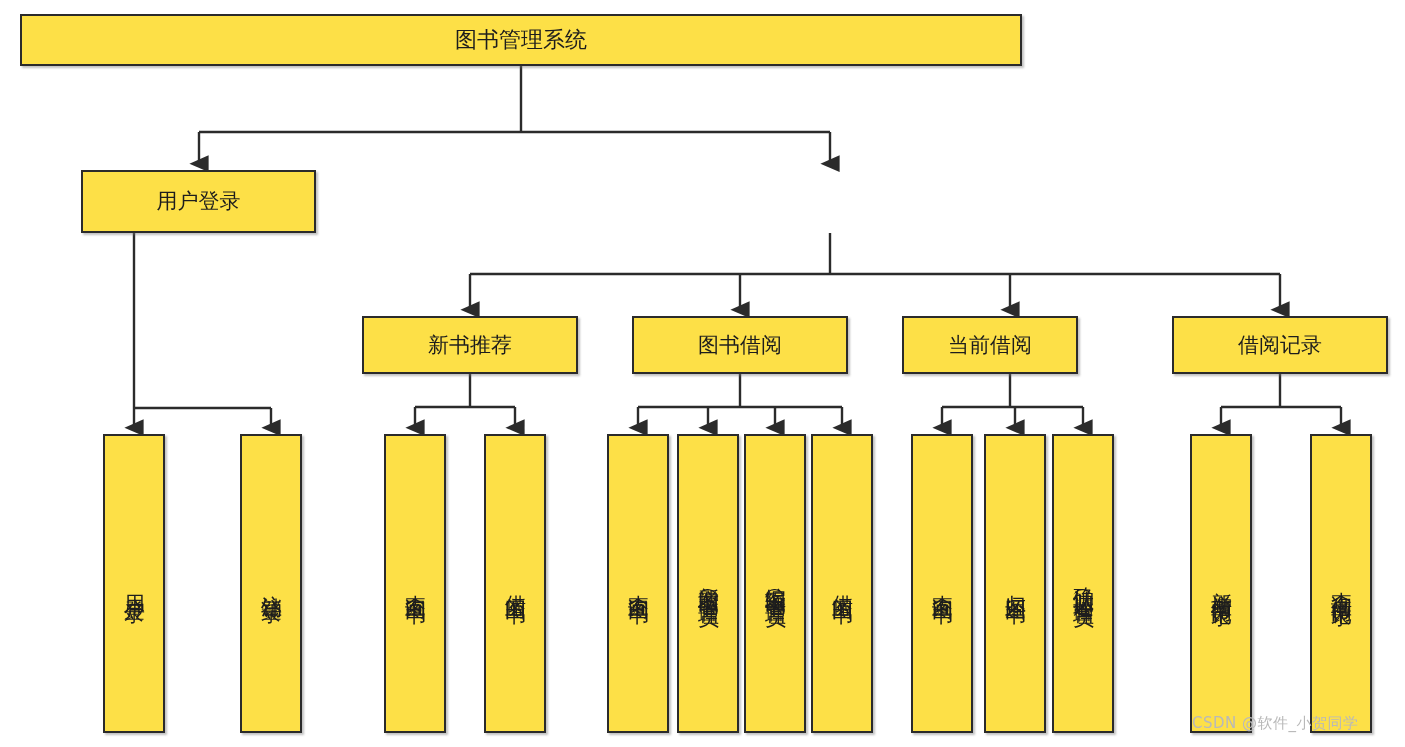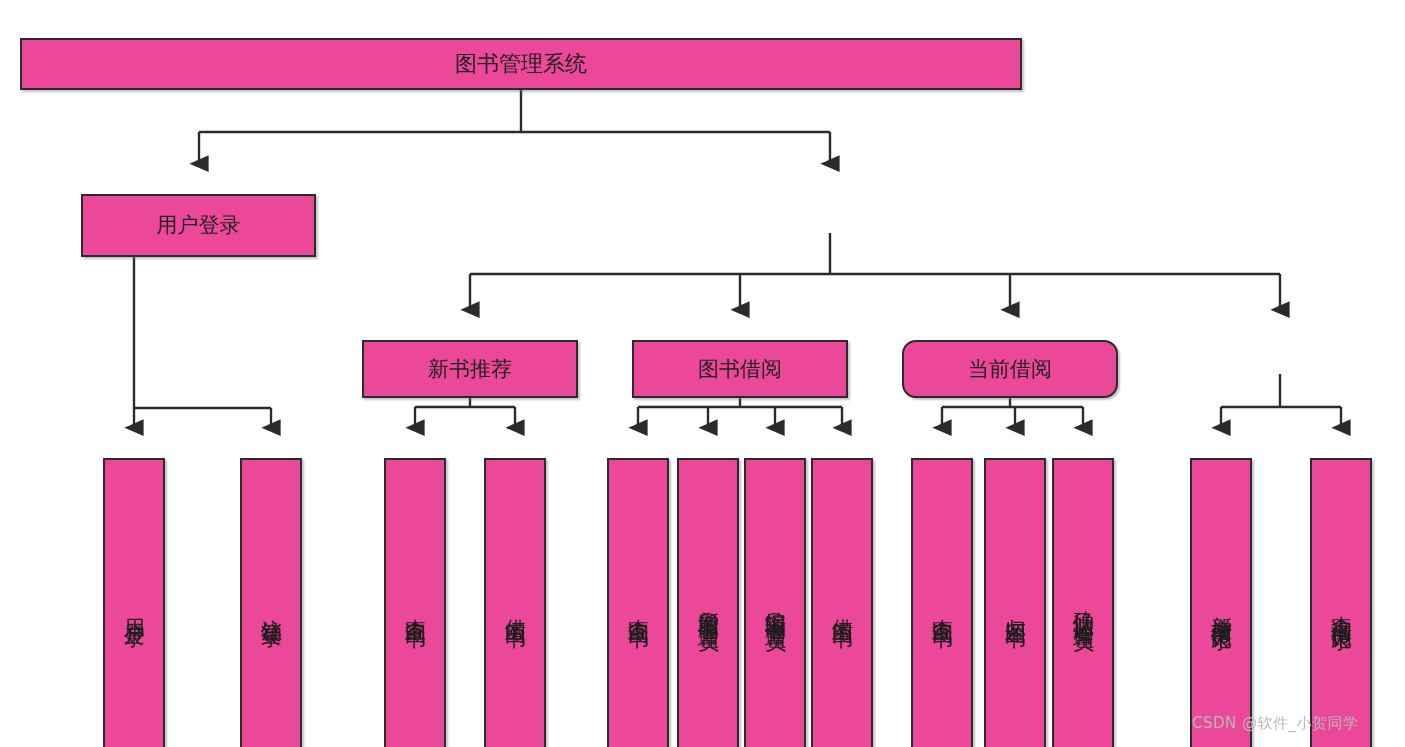--- a/index.html
+++ b/index.html
@@ -22,27 +22,26 @@
     left: 0;
     top: 0;
     width: 1405px;
     height: 747px;
     pointer-events: none;
   }
   .node {
     position: absolute;
     box-sizing: border-box;
     border: 2.5px solid #2b2b2b;
-    background: #ec4899;
+    background: #fde047;
     box-shadow: 2px 2px 2px rgba(120,120,120,0.45);
     display: flex;
     align-items: center;
     justify-content: center;
     overflow: hidden;
-    margin-top: 24px;
   }
   .node .label {
     color: #1d1d1d;
     text-align: center;
     line-height: 1.25;
     white-space: pre;
   }
   .node.horiz .label {
     font-size: 21px;
   }
@@ -130,22 +129,25 @@
   <div class="node horiz" style="left: 81px; top: 170px; width: 235px; height: 63px;">
     <span class="label">用户登录</span>
   </div>
 
   <div class="node horiz" style="left: 632px; top: 316px; width: 216px; height: 58px;">
     <span class="label">图书借阅</span>
   </div>
   <div class="node horiz" style="left: 362px; top: 316px; width: 216px; height: 58px;">
     <span class="label">新书推荐</span>
   </div>
-  <div class="node horiz" style="left: 902px; top: 316px; width: 216px; height: 58px; border-radius: 14px;">
+  <div class="node horiz" style="left: 902px; top: 316px; width: 176px; height: 58px;">
     <span class="label">当前借阅</span>
+  </div>
+  <div class="node horiz" style="left: 1172px; top: 316px; width: 216px; height: 58px;">
+    <span class="label">借阅记录</span>
   </div>
 
   <div class="node vert" style="left: 103px; top: 434px; width: 62px; height: 299px;">
     <span class="label">用户登录</span>
   </div>
   <div class="node vert" style="left: 240px; top: 434px; width: 62px; height: 299px;">
     <span class="label">注销登录</span>
   </div>
   <div class="node vert" style="left: 384px; top: 434px; width: 62px; height: 299px;">
     <span class="label">查询图书</span>

